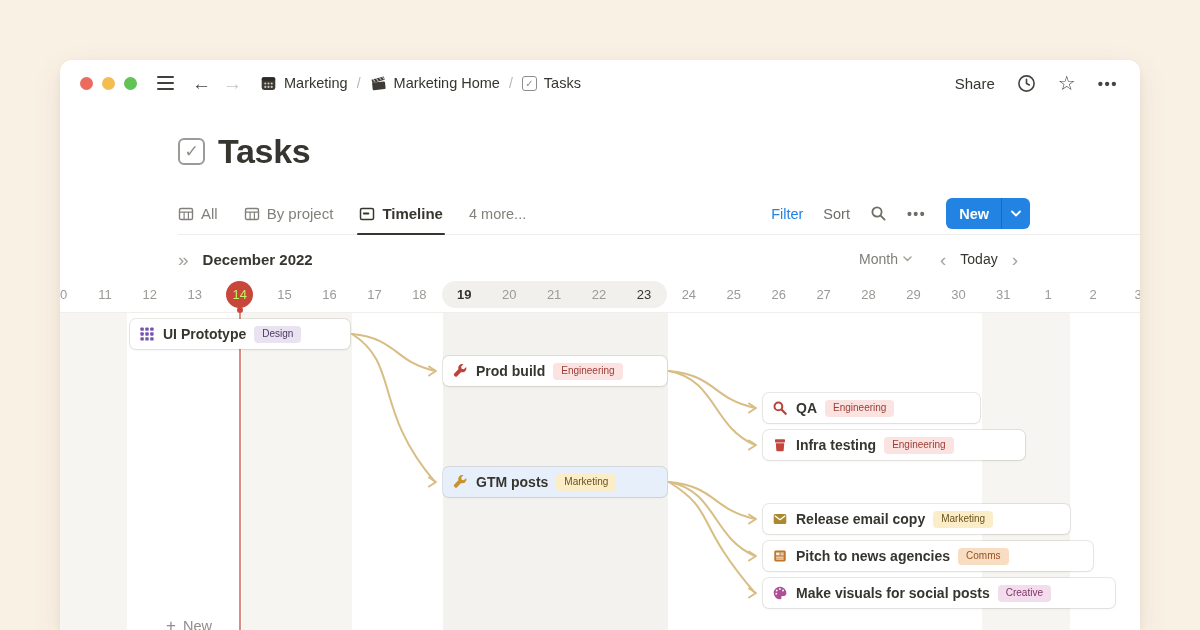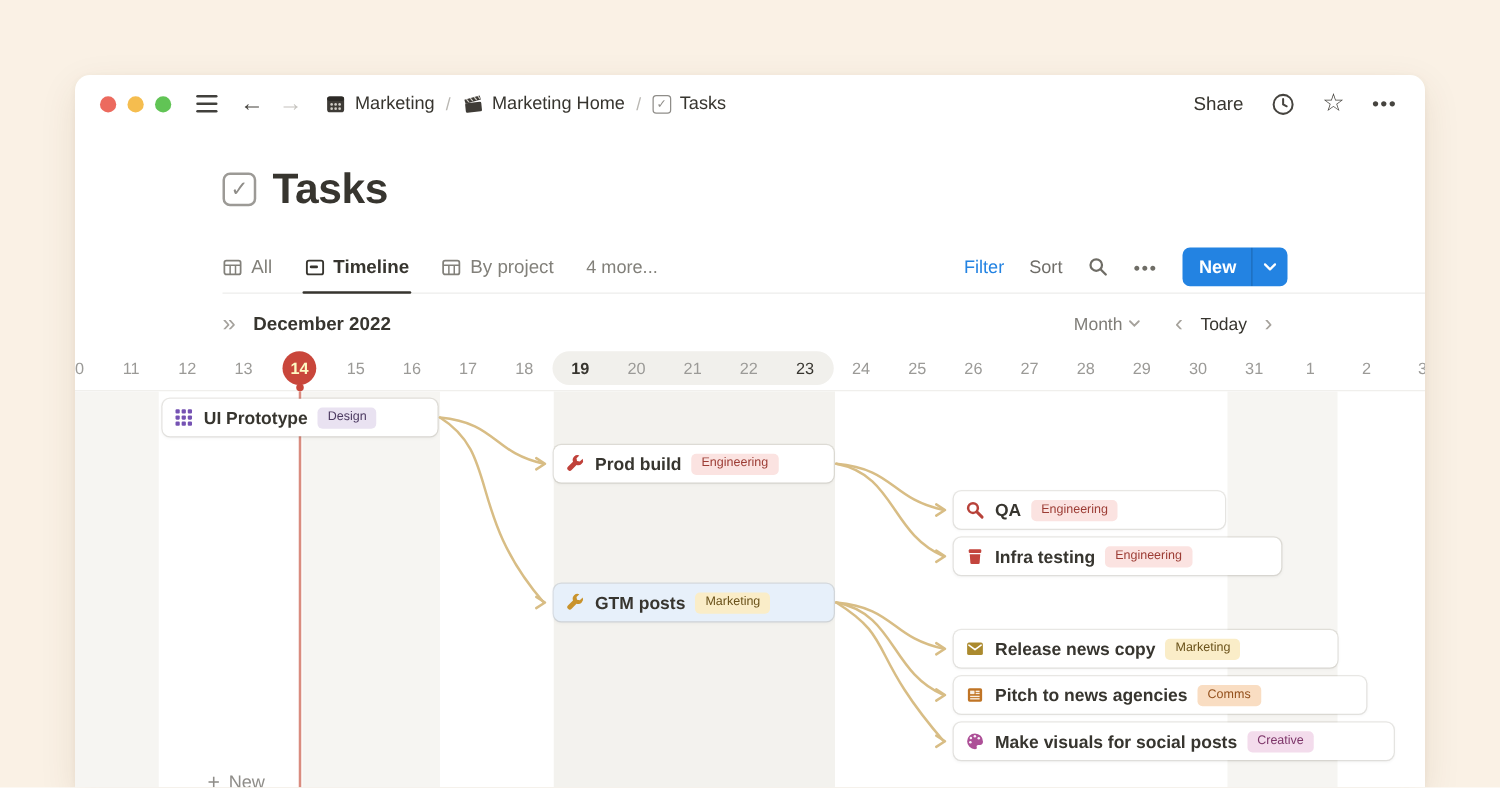--- a/index.html
+++ b/index.html
@@ -67,21 +67,21 @@
   .tl-header-right { margin-left:auto; display:flex; align-items:center; gap:10px; }
   .scale { display:flex; align-items:center; gap:5px; color:#7f7d78; font-size:14px; margin-right:14px; }
   .chev-txt { color:#a6a29c; font-size:19px; line-height:1; padding:0 4px; }
   .today-label { font-size:14px; color:#37352f; }
   
   .dates-row { position:absolute; left:0; top:221px; width:1080px; height:28px; }
   .range-pill { position:absolute; top:0; height:27px; border-radius:14px; background:#f1f0ec; z-index:0; }
   .date { position:absolute; top:0; width:32px; height:27px; line-height:27px; text-align:center;
     font-size:13px; color:#9b9a97; z-index:1; }
   .date.range-edge { color:#37352f; }
-  .date.today { background:#c9463b; color:#fef9c3; font-weight:700; border-radius:50%; width:27px; height:27px; }
+  .date.today { background:#c9463b; color:#bef264; font-weight:400; border-radius:50%; width:27px; height:27px; }
   .dates-divider { position:absolute; left:0; top:252px; width:1080px; height:1px; background:#f0efec; }
   .today-dot { position:absolute; width:6px; height:6px; border-radius:50%; background:#c9463b; top:247px; z-index:5; }
   
   .tl-body { position:absolute; left:0; top:253px; width:1080px; height:317px; overflow:hidden; }
   .band { position:absolute; top:0; height:317px; background:#f6f5f2; z-index:0; }
   .band.range { background:#f3f2ee; }
   .today-line { position:absolute; top:0; width:1.6px; height:317px; background:rgba(197,78,59,0.65); z-index:1; }
   .connector-svg { position:absolute; left:0; top:0; z-index:4; pointer-events:none; }
   .task-card { position:absolute; height:30px; display:flex; align-items:center; gap:8px; padding:0 9px;
     background:#fff; border-radius:6px; z-index:3; white-space:nowrap; cursor:pointer;
@@ -168,33 +168,33 @@
 
   <div class="viewbar">
     <div class="tabs">
       <div class="tab">
         <svg viewBox="0 0 16 16">
             <rect x="1.5" y="2.5" width="13" height="11" rx="1.6" fill="none" stroke="#82807a" stroke-width="1.4"></rect>
             <path d="M1.5 6.2 H14.5 M6.1 6.2 V13.5 M10.4 6.2 V13.5" stroke="#82807a" stroke-width="1.2" fill="none"></path>
           </svg>
         <span>All</span>
       </div>
+      <div class="tab">
+        <svg viewBox="0 0 16 16">
+            <rect x="1.5" y="2.5" width="13" height="11" rx="1.6" fill="none" stroke="#82807a" stroke-width="1.4"></rect>
+            <path d="M1.5 6.2 H14.5 M6.1 6.2 V13.5 M10.4 6.2 V13.5" stroke="#82807a" stroke-width="1.2" fill="none"></path>
+          </svg>
+        <span>By project</span>
+      </div>
       <div class="tab active">
         <svg viewBox="0 0 16 16">
             <rect x="1.5" y="2.5" width="13" height="11" rx="1.6" fill="none" stroke="#37352f" stroke-width="1.5"></rect>
             <rect x="3.8" y="6.4" width="6.6" height="2.2" rx="1.1" fill="#37352f"></rect>
           </svg>
         <span>Timeline</span>
-      </div>
-      <div class="tab">
-        <svg viewBox="0 0 16 16">
-            <rect x="1.5" y="2.5" width="13" height="11" rx="1.6" fill="none" stroke="#82807a" stroke-width="1.4"></rect>
-            <path d="M1.5 6.2 H14.5 M6.1 6.2 V13.5 M10.4 6.2 V13.5" stroke="#82807a" stroke-width="1.2" fill="none"></path>
-          </svg>
-        <span>By project</span>
       </div>
     </div>
     <span class="more-views">4 more...</span>
     <div class="viewbar-right">
       <span class="filter">Filter</span>
       <span class="sort">Sort</span>
       <span class="vb-icon">
           <svg viewBox="0 0 17 17">
             <circle cx="7" cy="7" r="4.6" fill="none" stroke="#6f6d66" stroke-width="1.8"></circle>
             <line x1="10.6" y1="10.6" x2="14.6" y2="14.6" stroke="#6f6d66" stroke-width="1.9" stroke-linecap="round"></line>
@@ -341,21 +341,21 @@
         <span class="task-name">GTM posts</span>
         <span class="task-tag" style="background: rgb(250, 237, 200); color: rgb(106, 82, 26);">Marketing</span>
       </div>
       <div class="task-card" style="left: 703px; top: 191px; min-width: 307px;">
         <span class="t-icon">
           <svg viewBox="0 0 16 16">
             <rect x="1.7" y="3" width="12.6" height="10" rx="1.5" fill="#ab8a2e"></rect>
             <path d="M3.1 5.1 L8 8.7 L12.9 5.1" fill="none" stroke="#fff" stroke-width="1.3" stroke-linecap="round" stroke-linejoin="round"></path>
           </svg>
         </span>
-        <span class="task-name">Release news copy</span>
+        <span class="task-name">Release email copy</span>
         <span class="task-tag" style="background: rgb(250, 237, 200); color: rgb(106, 82, 26);">Marketing</span>
       </div>
       <div class="task-card" style="left: 703px; top: 228px; min-width: 330px;">
         <span class="t-icon">
           <svg viewBox="0 0 16 16">
             <rect x="2.3" y="2.6" width="11.4" height="10.8" rx="1.4" fill="#c07425"></rect>
             <rect x="4.1" y="4.5" width="3.5" height="2.8" fill="#fff" opacity=".88"></rect>
             <rect x="8.5" y="4.5" width="3.2" height="1.1" fill="#fff" opacity=".88"></rect>
             <rect x="8.5" y="6.2" width="3.2" height="1.1" fill="#fff" opacity=".88"></rect>
             <rect x="4.1" y="8.6" width="7.6" height="1.1" fill="#fff" opacity=".88"></rect>

